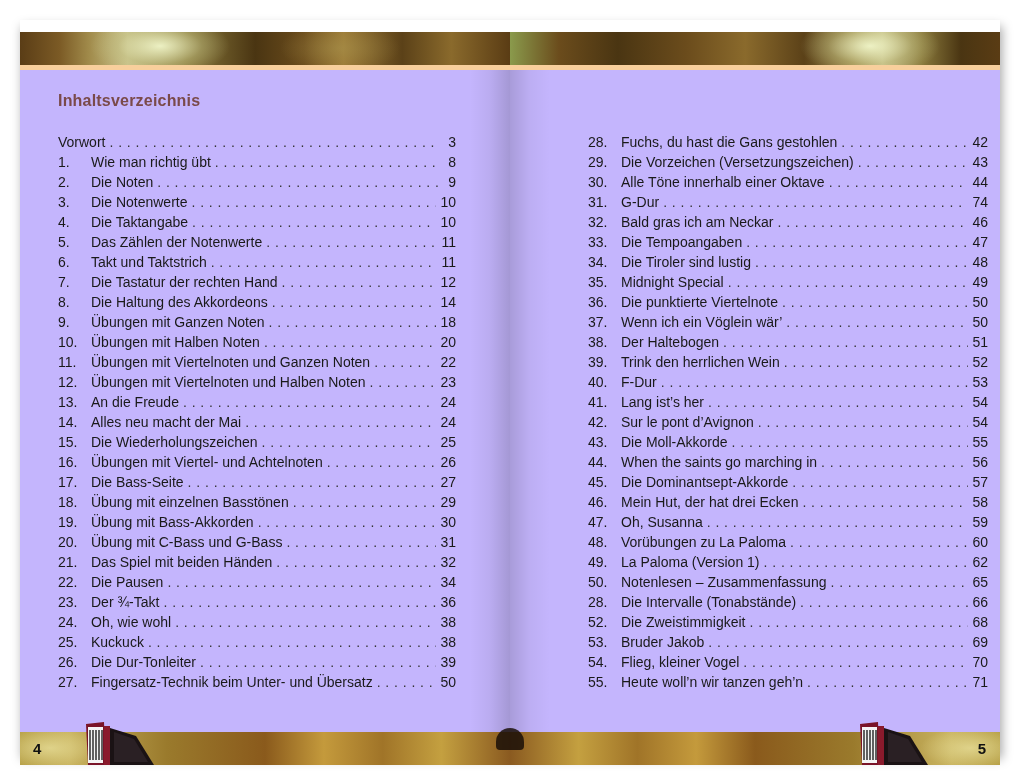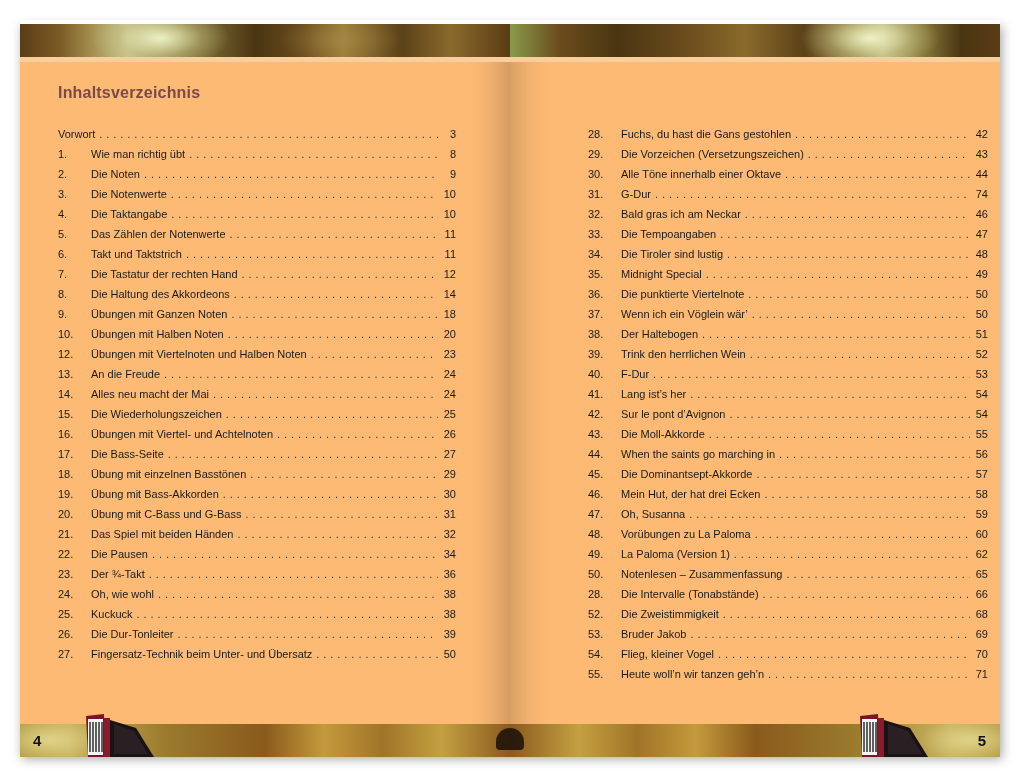--- a/index.html
+++ b/index.html
@@ -5,21 +5,21 @@
   html, body { margin:0; padding:0; }
   body {
     width:1020px; height:775px; background:#ffffff; position:relative; overflow:hidden;
     font-family:"Liberation Sans", "DejaVu Sans", sans-serif;
   }
   .book {
     position:absolute; left:20px; top:20px; width:980px; height:733px;
     box-shadow: 2px 6px 10px rgba(0,0,0,0.35);
     background:#fff;
   }
-  .page { position:absolute; top:4px; height:733px; background:#fdba74; overflow:hidden; }
+  .page { position:absolute; top:12px; height:733px; background:#c4b5fd; overflow:hidden; }
   .page.left { left:0; width:490px; }
   .page.right { left:490px; width:490px; }
 
   .banner-top {
     position:absolute; left:0; top:0; width:100%; height:33px;
   }
   .page.left .banner-top {
     background:
       radial-gradient(ellipse 70px 30px at 140px 14px, rgba(240,245,200,0.95), rgba(200,200,140,0.4) 60%, transparent 100%),
       radial-gradient(ellipse 60px 25px at 320px 16px, rgba(170,150,80,0.5), transparent 100%),
@@ -61,21 +61,21 @@
 
   .toc-title {
     position:absolute; left:38px; top:60px;
     font-size:16px; font-weight:bold; color:#7a4a4a; letter-spacing:0.2px;
   }
   .toc { position:absolute; top:100px; }
   .page.left .toc { left:38px; width:398px; }
   .page.right .toc { left:82px; width:386px;margin-left:40px; }
   .row {
     display:flex; align-items:center; height:20px; line-height:20px;
-    font-size:11px; color:#1a1a1a;
+    font-size:14px; color:#1a1a1a;
   }
   .num { width:33px; flex:none; }
   .title { flex:none; white-space:nowrap; }
   .dots {
     flex:1 1 auto; overflow:hidden; white-space:nowrap; margin:0 4px;
     color:#333; letter-spacing:3.2px;
   }
   .dots::before { content:". . . . . . . . . . . . . . . . . . . . . . . . . . . . . . . . . . . . . . . . . . . . . . . . . . . . . . . . . . . . . . . . . . . ."; letter-spacing:0; word-spacing:0.9px; }
   .pg { flex:none; text-align:right; min-width:14px; }
 
@@ -160,20 +160,26 @@
           <span class="num">9.</span>
           <span class="title">Übungen mit Ganzen Noten</span>
           <span class="dots"></span>
           <span class="pg">18</span>
         </div>
         <div class="row">
           <span class="num">10.</span>
           <span class="title">Übungen mit Halben Noten</span>
           <span class="dots"></span>
           <span class="pg">20</span>
+        </div>
+        <div class="row">
+          <span class="num">11.</span>
+          <span class="title">Übungen mit Viertelnoten und Ganzen Noten</span>
+          <span class="dots"></span>
+          <span class="pg">22</span>
         </div>
         <div class="row">
           <span class="num">12.</span>
           <span class="title">Übungen mit Viertelnoten und Halben Noten</span>
           <span class="dots"></span>
           <span class="pg">23</span>
         </div>
         <div class="row">
           <span class="num">13.</span>
           <span class="title">An die Freude</span>

